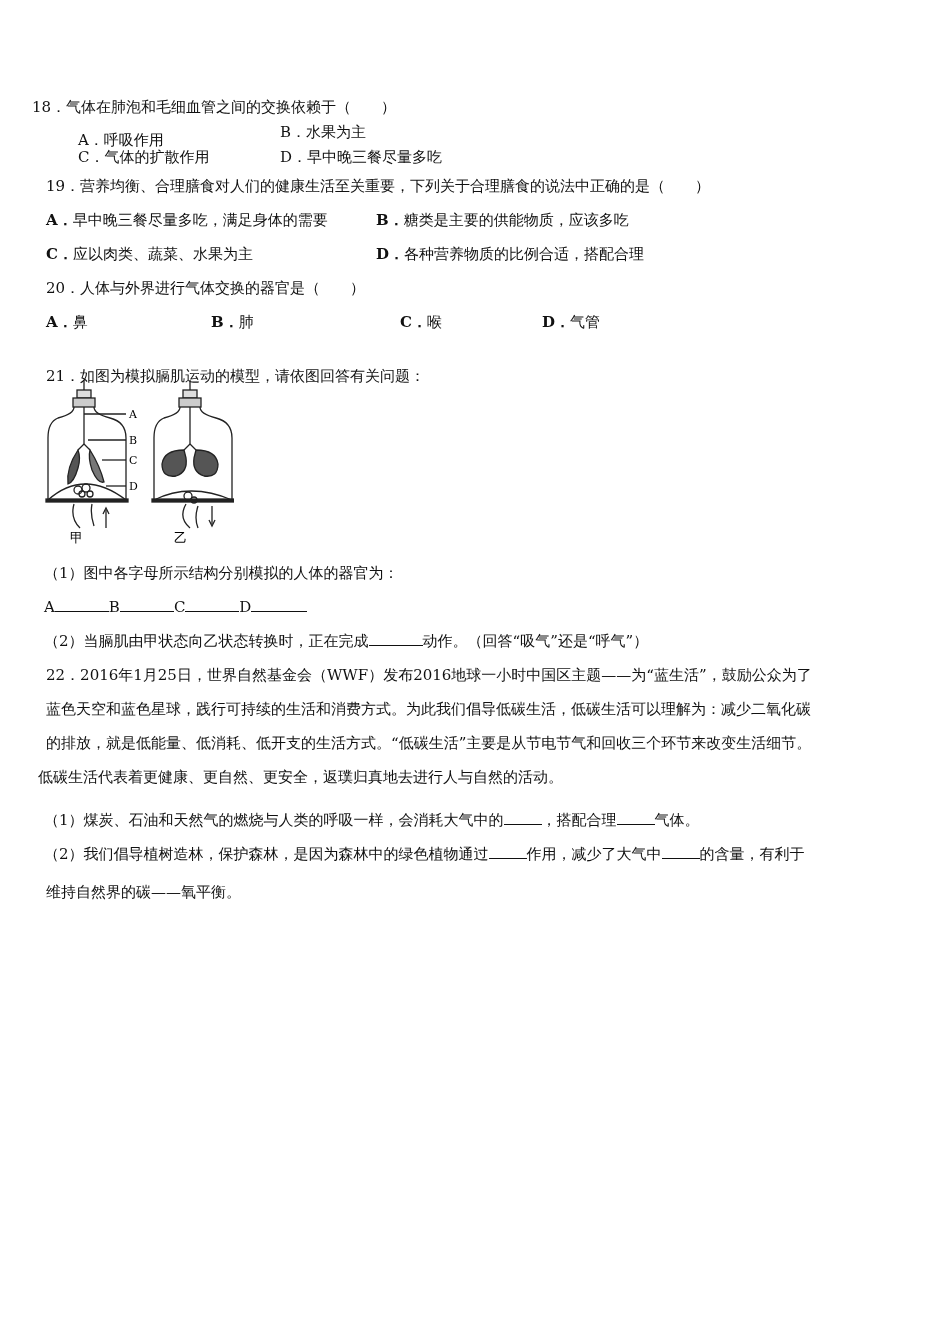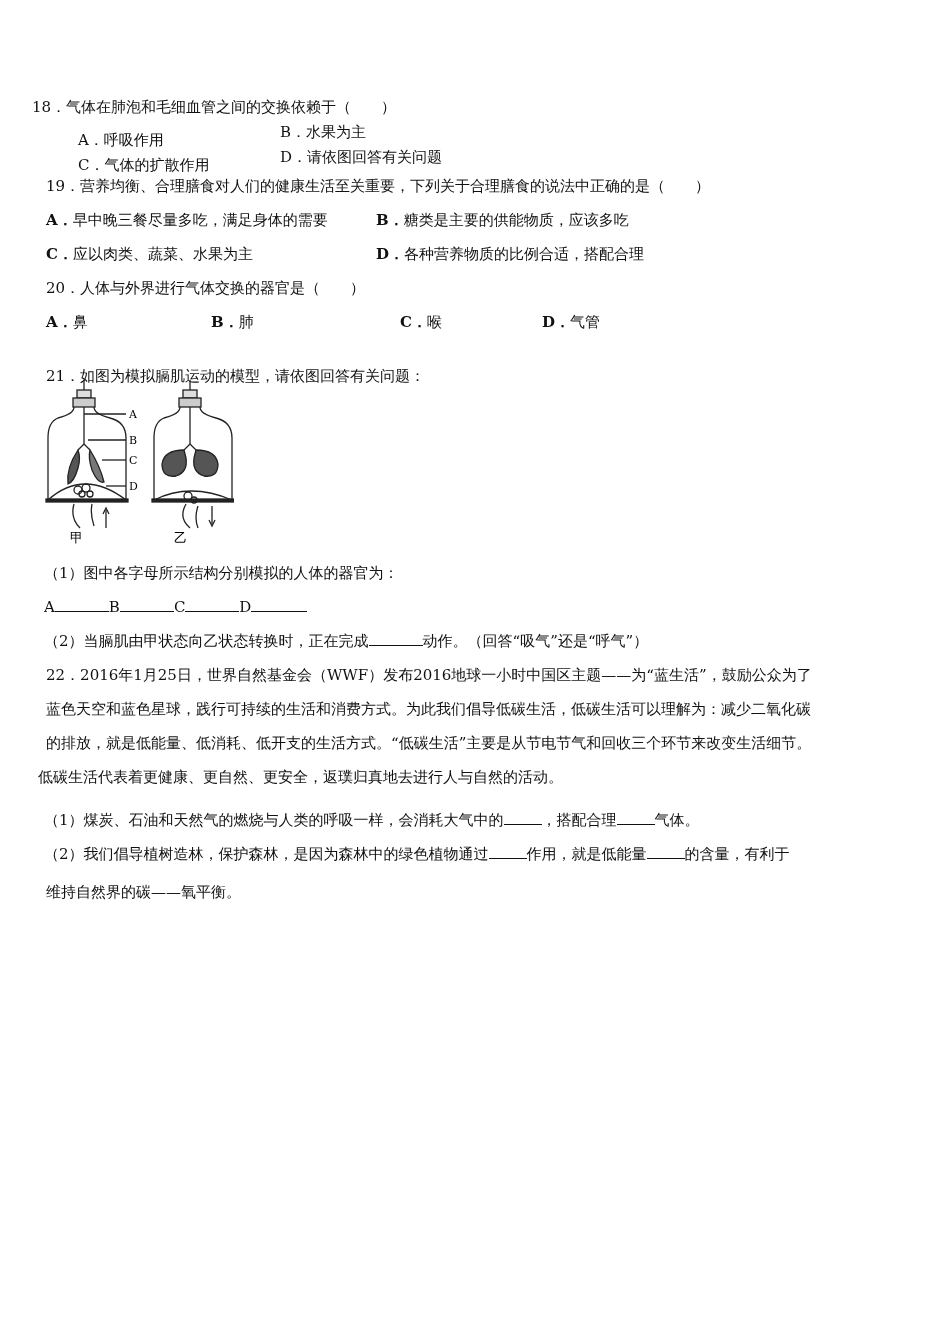--- a/index.html
+++ b/index.html
@@ -9,22 +9,22 @@
     .b { font-weight: bold; }
     .blank { display: inline-block; border-bottom: 1px solid #111; height: 14px; vertical-align: baseline; }
     .figure { position: absolute; left: 44px; top: 378px; width: 190px; height: 168px; }
   </style>
 </head>
 <body>
 
 <div class="line" style="left:32px;top:97px;">18．气体在肺泡和毛细血管之间的交换依赖于（　　）</div>
 <div class="line" style="left:78px;top:122px;margin-top:8px;"><span>A．</span><span>呼吸作用</span></div>
 <div class="line" style="left:280px;top:122px;"><span>B．</span><span>水果为主</span></div>
-<div class="line" style="left:78px;top:147px;margin-top:8px;"><span>C．</span><span>气体的扩散作用</span></div>
-<div class="line" style="left:280px;top:147px;"><span>D．</span><span>请依图回答有关问题</span></div>
+<div class="line" style="left:78px;top:147px;"><span>C．</span><span>气体的扩散作用</span></div>
+<div class="line" style="left:280px;top:147px;"><span>D．</span><span>早中晚三餐尽量多吃</span></div>
 
 <div class="line" style="left:46px;top:176px;">19．营养均衡、合理膳食对人们的健康生活至关重要，下列关于合理膳食的说法中正确的是（　　）</div>
 <div class="line" style="left:46px;top:210px;"><span class="b">A．</span><span>早中晚三餐尽量多吃，满足身体的需要</span></div>
 <div class="line" style="left:376px;top:210px;"><span class="b">B．</span><span>糖类是主要的供能物质，应该多吃</span></div>
 <div class="line" style="left:46px;top:244px;"><span class="b">C．</span><span>应以肉类、蔬菜、水果为主</span></div>
 <div class="line" style="left:376px;top:244px;"><span class="b">D．</span><span>各种营养物质的比例合适，搭配合理</span></div>
 
 <div class="line" style="left:46px;top:278px;text-align:right;">20．人体与外界进行气体交换的器官是（　　）</div>
 <div class="line" style="left:46px;top:312px;"><span class="b">A．</span><span>鼻</span></div>
 <div class="line" style="left:211px;top:312px;"><span class="b">B．</span><span>肺</span></div>
@@ -100,15 +100,15 @@
 
 <div class="line" style="left:46px;top:665px;">22．2016年1月25日，世界自然基金会（WWF）发布2016地球一小时中国区主题——为“蓝生活”，鼓励公众为了</div>
 <div class="line" style="left:46px;top:699px;">蓝色天空和蓝色星球，践行可持续的生活和消费方式。为此我们倡导低碳生活，低碳生活可以理解为：减少二氧化碳</div>
 <div class="line" style="left:46px;top:733px;">的排放，就是低能量、低消耗、低开支的生活方式。“低碳生活”主要是从节电节气和回收三个环节来改变生活细节。</div>
 <div class="line" style="left:38px;top:767px;">低碳生活代表着更健康、更自然、更安全，返璞归真地去进行人与自然的活动。</div>
 
 <div class="line" style="left:44px;top:810px;">
   <span>（1）煤炭、石油和天然气的燃烧与人类的呼吸一样，会消耗大气中的</span><span class="blank" style="width:38px;"></span><span>，搭配合理</span><span class="blank" style="width:38px;"></span><span>气体。</span>
 </div>
 <div class="line" style="left:44px;top:844px;">
-  <span>（2）我们倡导植树造林，保护森林，是因为森林中的绿色植物通过</span><span class="blank" style="width:38px;"></span><span>作用，就是低能量</span><span class="blank" style="width:38px;"></span><span>的含量，有利于</span>
+  <span>（2）我们倡导植树造林，保护森林，是因为森林中的绿色植物通过</span><span class="blank" style="width:38px;"></span><span>作用，减少了大气中</span><span class="blank" style="width:38px;"></span><span>的含量，有利于</span>
 </div>
 <div class="line" style="left:46px;top:882px;">维持自然界的碳——氧平衡。</div>
 
 </body></html>

